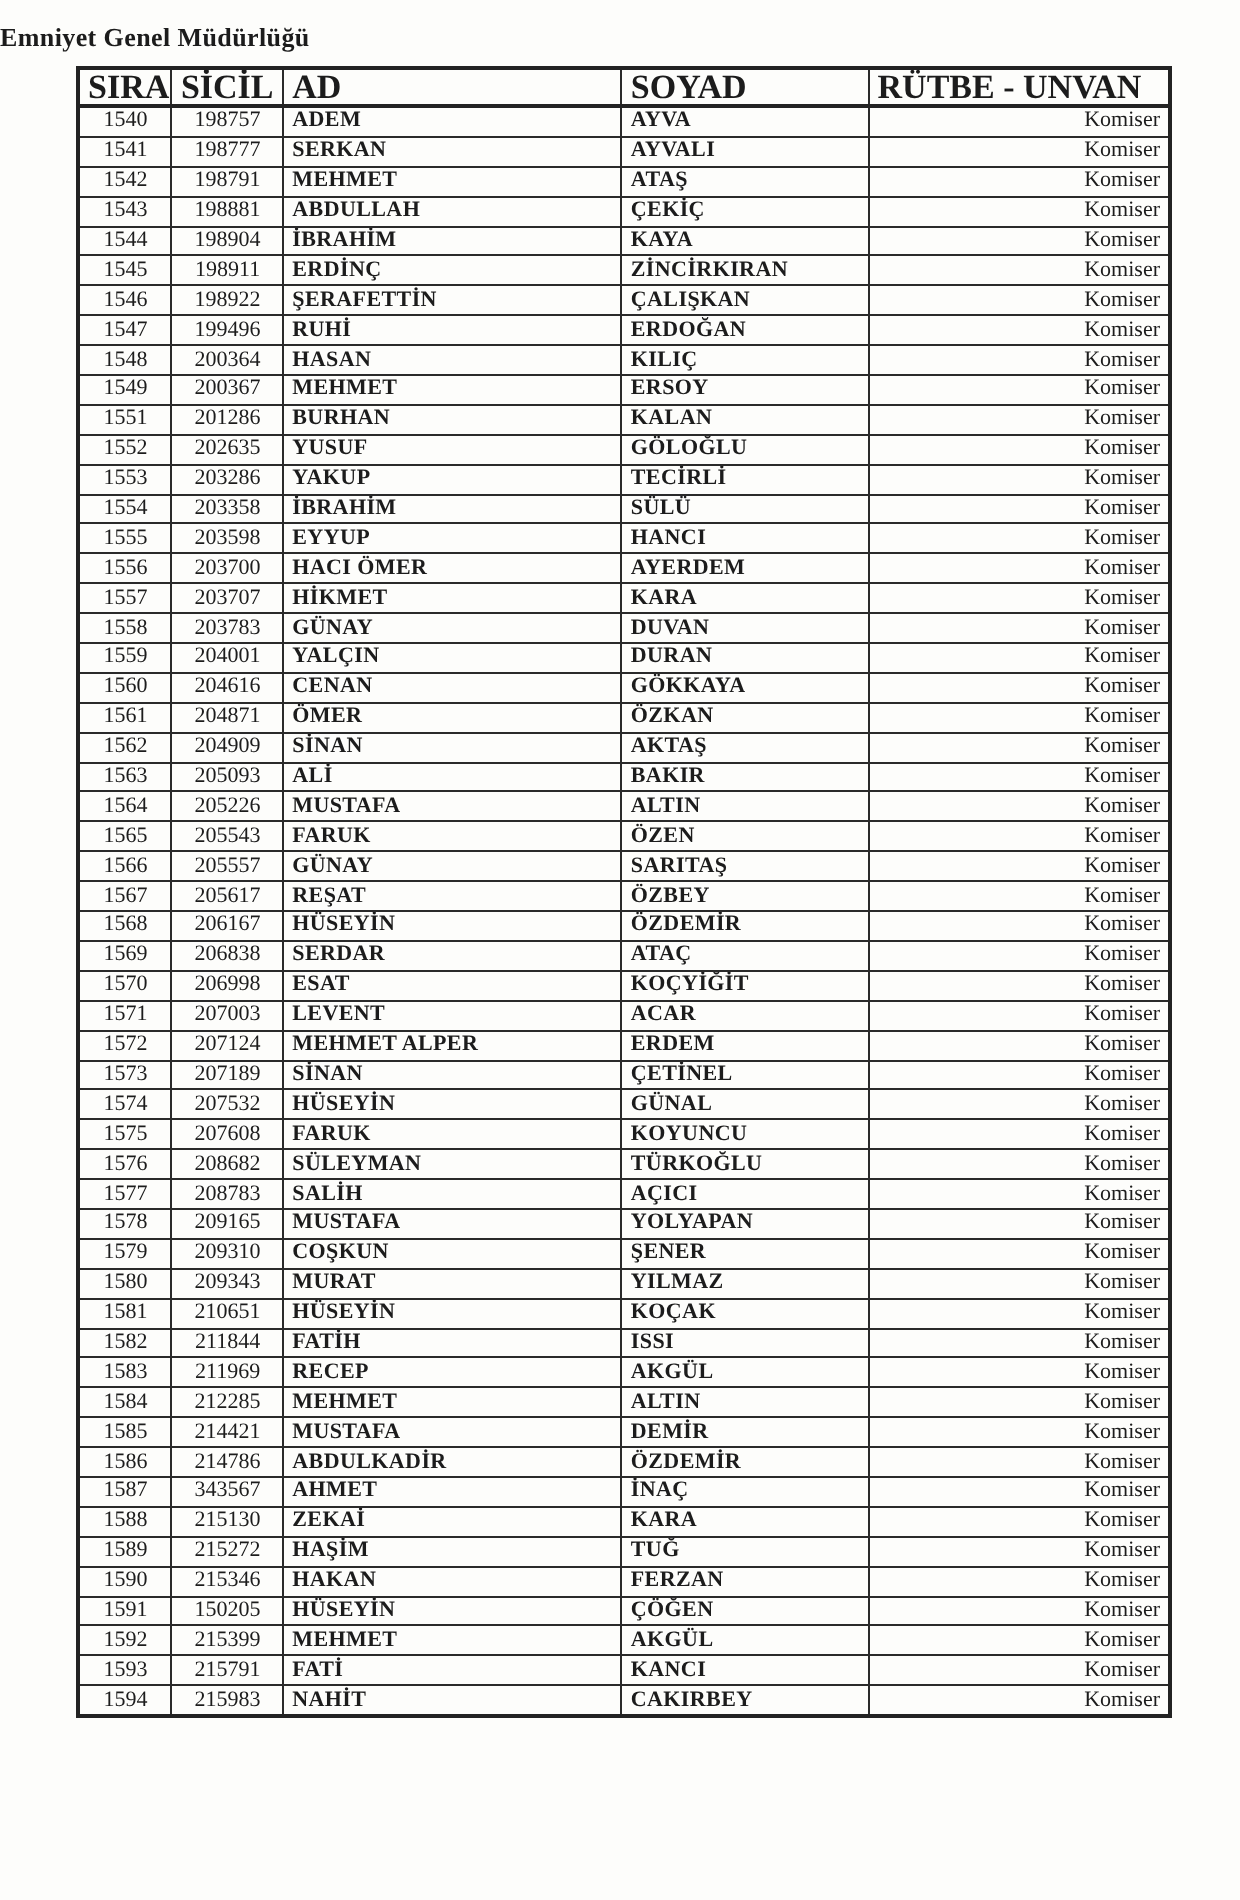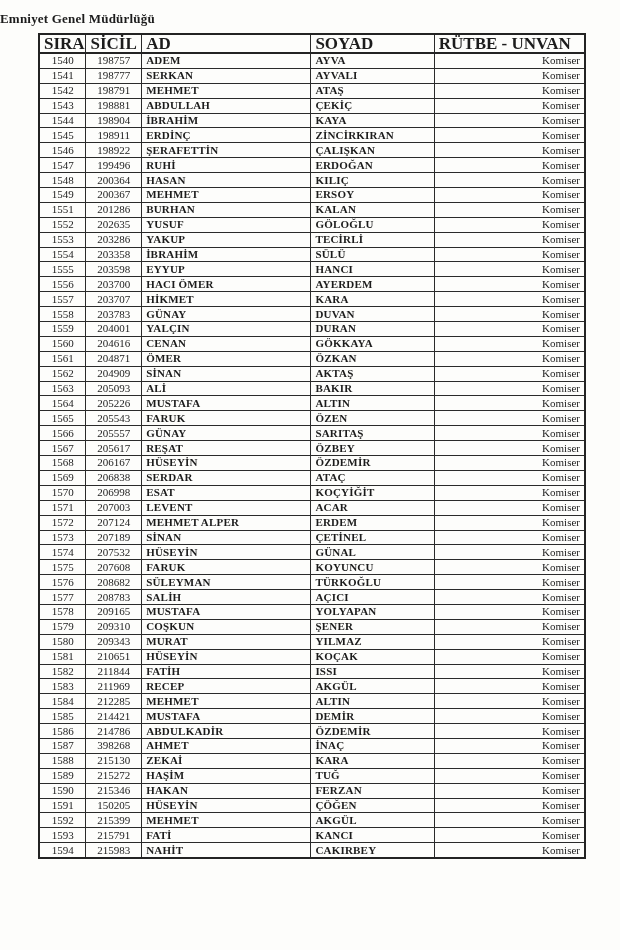--- a/index.html
+++ b/index.html
@@ -398,21 +398,21 @@
       </tr>
       <tr>
         <td class="c-sira">1586</td>
         <td class="c-sicil">214786</td>
         <td class="c-ad">ABDULKADİR</td>
         <td class="c-soyad">ÖZDEMİR</td>
         <td class="c-rutbe">Komiser</td>
       </tr>
       <tr>
         <td class="c-sira">1587</td>
-        <td class="c-sicil">398268</td>
+        <td class="c-sicil">343567</td>
         <td class="c-ad">AHMET</td>
         <td class="c-soyad">İNAÇ</td>
         <td class="c-rutbe">Komiser</td>
       </tr>
       <tr>
         <td class="c-sira">1588</td>
         <td class="c-sicil">215130</td>
         <td class="c-ad">ZEKAİ</td>
         <td class="c-soyad">KARA</td>
         <td class="c-rutbe">Komiser</td>

